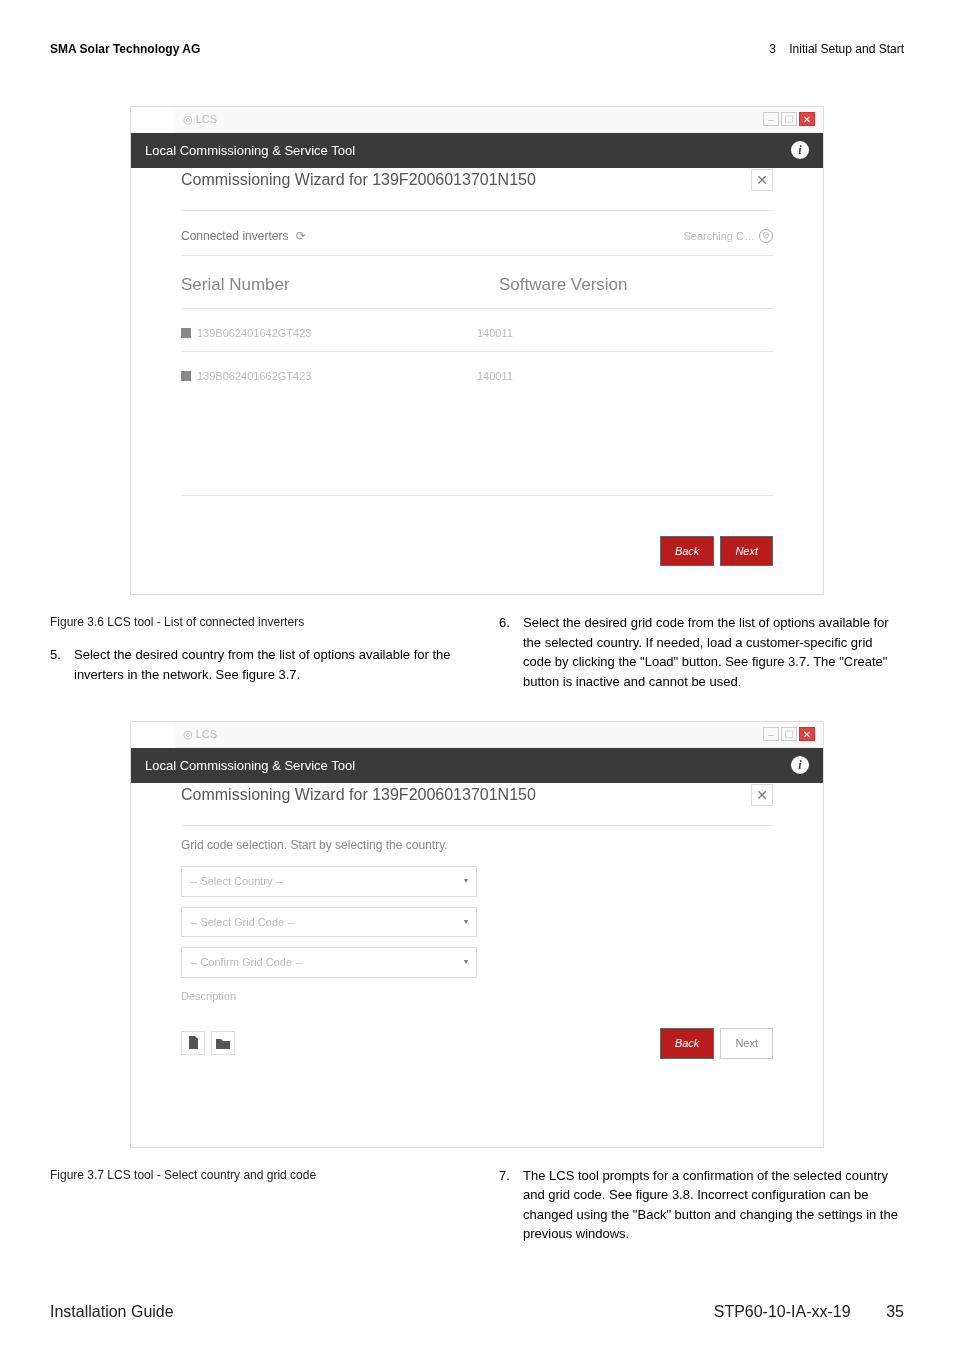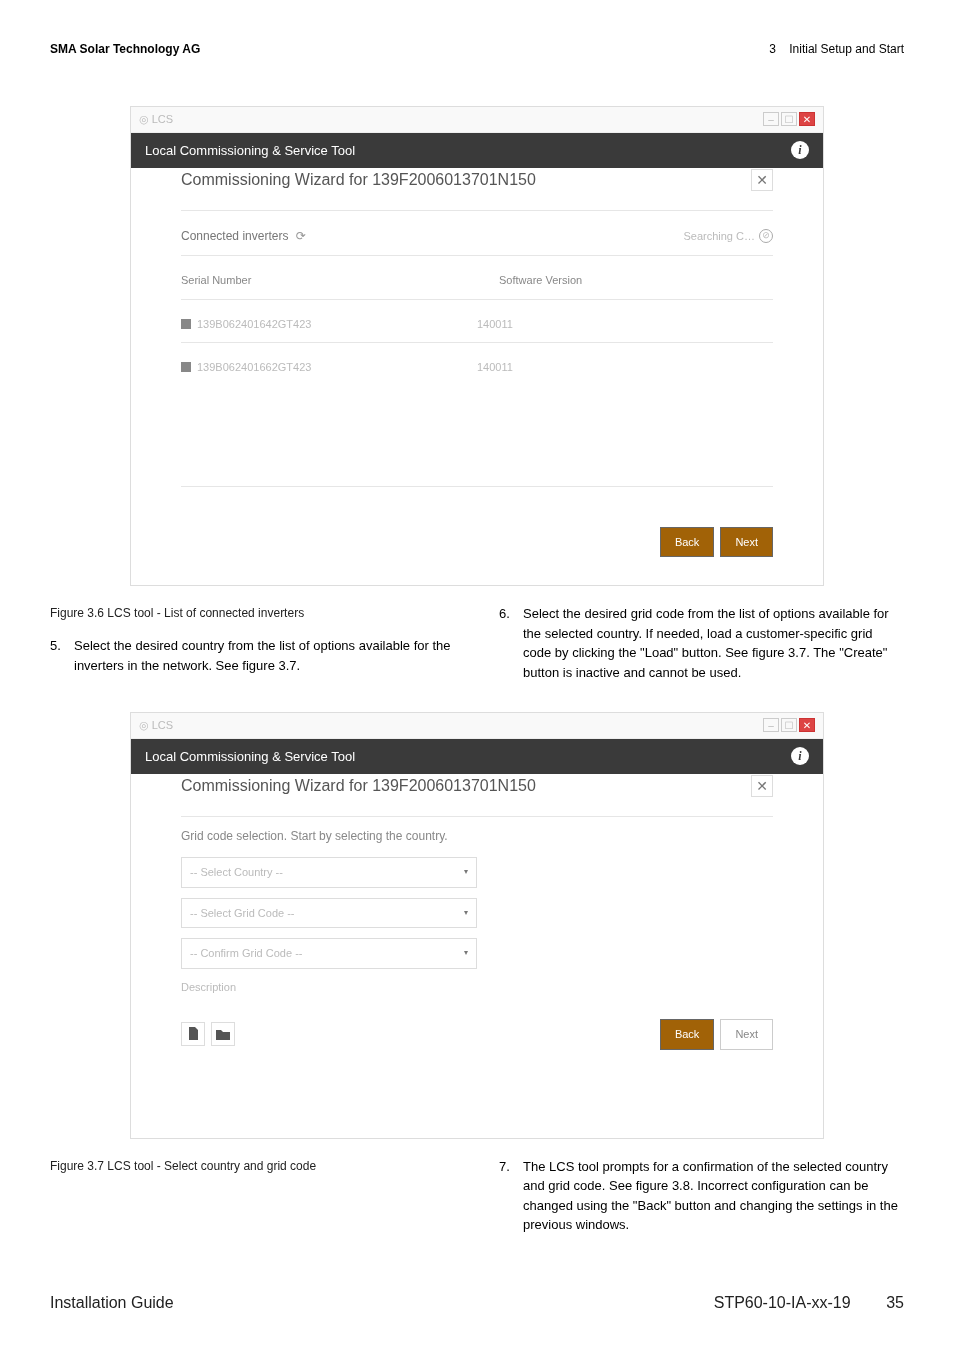--- a/index.html
+++ b/index.html
@@ -29,20 +29,21 @@
   }
   .window-titlebar {
     display: flex;
     justify-content: space-between;
     align-items: center;
     padding: 4px 8px;
     font-size: 11px;
     color: #bbb;
     background: #f9f9f9;
     border-bottom: 1px solid #eee;
+    margin-left: 44px;
   }
   .window-controls {
     display: flex;
     gap: 2px;
     align-items: center;
     color: #bbb;
     font-size: 10px;
   }
   .window-controls .box {
     width: 16px; height: 14px;
@@ -121,21 +122,21 @@
     border-radius: 50%;
     font-size: 9px;
     display: inline-flex;
     align-items: center;
     justify-content: center;
   }
   .table-head {
     display: flex;
     justify-content: space-between;
     color: #888;
-    font-size: 11px;
+    font-size: 17px;
     padding: 6px 0;
   }
   .table-head .col-a { flex: 1; }
   .table-head .col-b { flex: 1; margin-left: 44px; }
   .table-row {
     display: flex;
     padding: 6px 0;
     color: #bbb;
     font-size: 11px;
     align-items: center;
@@ -153,23 +154,24 @@
     margin-top: 40px;
   }
   .btn {
     padding: 6px 14px;
     border: 1px solid #ccc;
     font-size: 11px;
     color: #888;
     background: #fff;
   }
   .btn.dark {
-    background: #a16207;
+    background: #b91c1c;
     color: #fff;
     border-color: #666;
+    font-style: italic;
   }
 
   
   .select-box {
     width: 50%;
     border: 1px solid #ddd;
     color: #bbb;
     font-size: 11px;
     padding: 6px 8px;
     margin-bottom: 10px;

